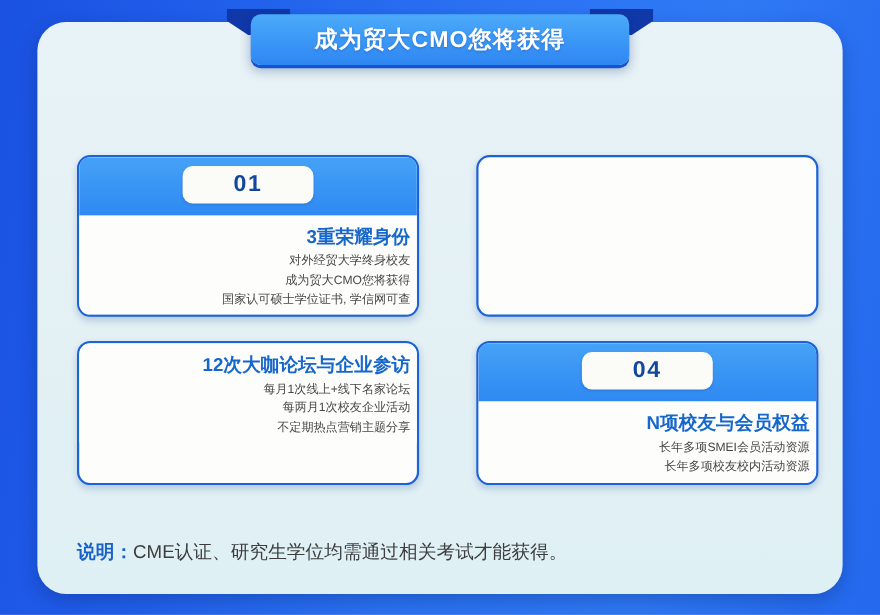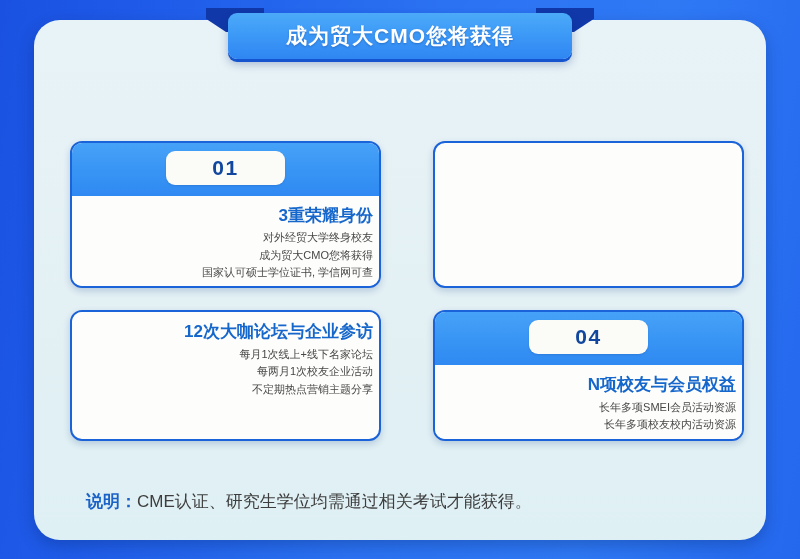--- a/index.html
+++ b/index.html
@@ -146,21 +146,20 @@
   }
 
   
   .footnote {
     position: absolute;
     left: 70px;
     top: 490px;
     font-size: 17px;
     line-height: 1.4;
     white-space: nowrap;
-    margin-left: 16px;
   }
   .footnote-label {
     color: #1a62c8;
     font-weight: bold;
   }
   .footnote-text {
     color: #3d3d3d;
   }
 </style>
 </head>

